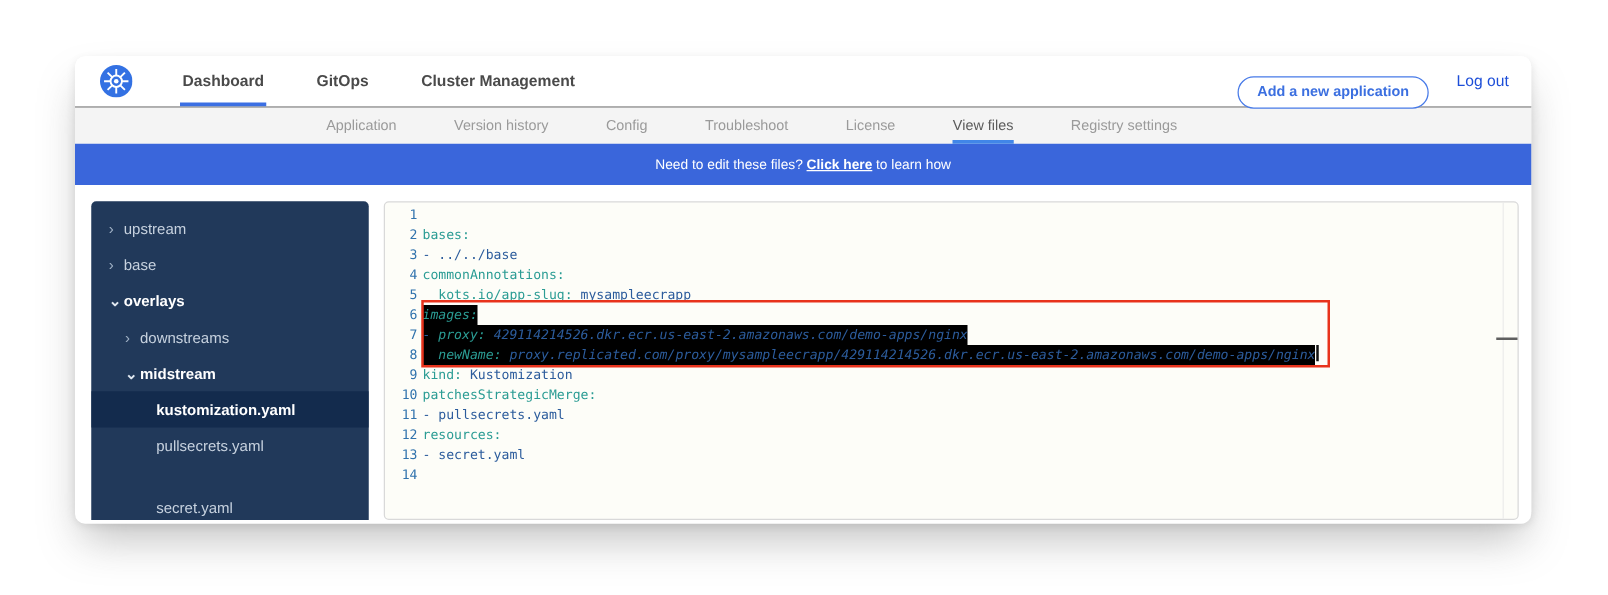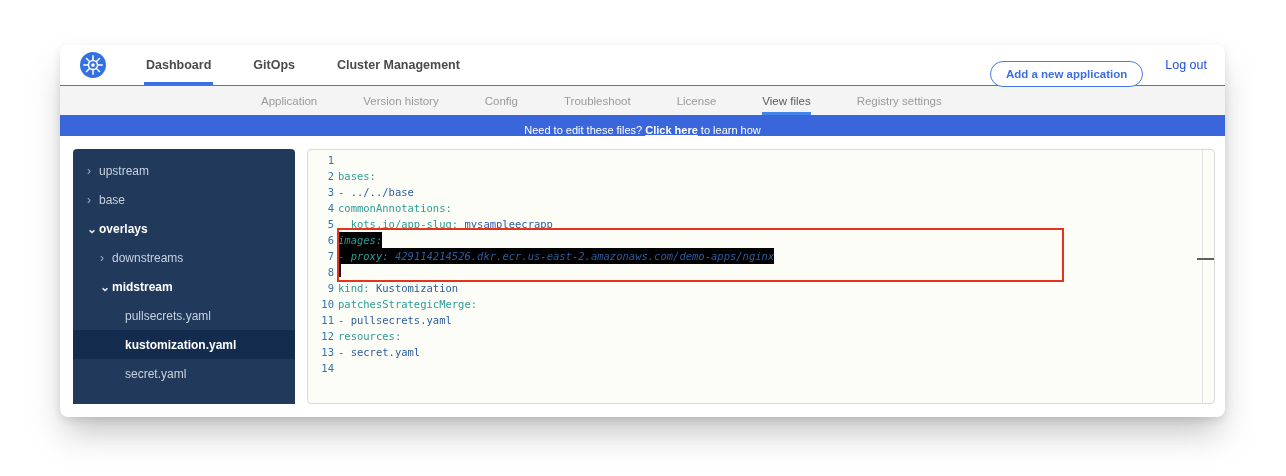--- a/index.html
+++ b/index.html
@@ -27,22 +27,22 @@
   .logout { font-size:12.5px; color:#1d4ed8; cursor:pointer; }
 
   
   .subnav { height:30px; background:#f4f4f4; border-top:1px solid #737373;
             display:flex; align-items:stretch; padding-left:201px; }
   .tab { display:flex; align-items:center; font-size:11.5px; color:#9a9a9a;
          margin-right:46px; cursor:pointer; border-bottom:3px solid transparent; padding-top:3px; }
   .tab.active { color:#5a5a5a; border-bottom-color:#4186e8; }
 
   
-  .banner { height:21px; background:#3a66db; color:#fff; font-size:11px;
-            display:flex; align-items:flex-end; justify-content:center; }
+  .banner { height:33px; background:#3a66db; color:#fff; font-size:11px;
+            display:flex; align-items:center; justify-content:center; }
   .banner a { color:#fff; font-weight:700; text-decoration:underline; cursor:pointer; margin:0 3px; }
 
   
   .content { position:relative; height:271px; background:#fff; border-radius:0 0 8px 8px; }
 
   .tree { position:absolute; left:13px; top:13px; width:222px; height:255px;
           background:#21395a; border-radius:4px 4px 0 0; padding-top:7px; overflow:hidden; }
   .tree-row { display:flex; align-items:center; height:29px; font-size:12px;
               color:#c7d2df; cursor:pointer; white-space:nowrap; }
   .tree-row.bold { color:#fff; font-weight:700; }
@@ -133,44 +133,44 @@
           <span>overlays</span>
         </div>
         <div class="tree-row" style="padding-left: 27px;">
           <span class="tree-caret">›</span>
           <span>downstreams</span>
         </div>
         <div class="tree-row bold" style="padding-left: 27px;">
           <span class="tree-caret">⌄</span>
           <span>midstream</span>
         </div>
-        <div class="tree-row" style="padding-left: 40px;">
-          <span class="tree-caret"></span>
-          <span>pullsecrets.yaml</span>
-        </div>
         <div class="tree-row bold selected" style="padding-left: 40px;">
           <span class="tree-caret"></span>
           <span>kustomization.yaml</span>
         </div>
         <div class="tree-row" style="padding-left: 40px;">
+          <span class="tree-caret"></span>
+          <span>pullsecrets.yaml</span>
+        </div>
+        <div class="tree-row" style="padding-left: 40px; margin-top: 20px;">
           <span class="tree-caret"></span>
           <span>secret.yaml</span>
         </div>
       </aside>
 
     <div class="editor">
       <div class="code" id="code-lines">
           <div class="cl"><span class="gut">1</span></div>
           <div class="cl"><span class="gut">2</span><span><span class="seg-key">bases:</span></span></div>
           <div class="cl"><span class="gut">3</span><span><span class="seg-value">- ../../base</span></span></div>
           <div class="cl"><span class="gut">4</span><span><span class="seg-key">commonAnnotations:</span></span></div>
           <div class="cl"><span class="gut">5</span><span><span class="seg-key">  kots.io/app-slug:</span><span class="seg-value"> mysampleecrapp</span></span></div>
           <div class="cl"><span class="gut">6</span><span class="sel-bg"><span class="seg-key">images:</span></span></div>
           <div class="cl"><span class="gut">7</span><span class="sel-bg"><span class="seg-value">- </span><span class="seg-key">proxy:</span><span class="seg-value"> 429114214526.dkr.ecr.us-east-2.amazonaws.com/demo-apps/nginx</span></span></div>
-          <div class="cl"><span class="gut">8</span><span class="cursor"></span></div>
+          <div class="cl"><span class="gut">8</span><span class="sel-bg"><span class="seg-value">  </span><span class="seg-key">newName:</span><span class="seg-value"> proxy.replicated.com/proxy/mysampleecrapp/429114214526.dkr.ecr.us-east-2.amazonaws.com/demo-apps/nginx</span></span><span class="cursor"></span></div>
           <div class="cl"><span class="gut">9</span><span><span class="seg-key">kind:</span><span class="seg-value"> Kustomization</span></span></div>
           <div class="cl"><span class="gut">10</span><span><span class="seg-key">patchesStrategicMerge:</span></span></div>
           <div class="cl"><span class="gut">11</span><span><span class="seg-value">- pullsecrets.yaml</span></span></div>
           <div class="cl"><span class="gut">12</span><span><span class="seg-key">resources:</span></span></div>
           <div class="cl"><span class="gut">13</span><span><span class="seg-value">- secret.yaml</span></span></div>
           <div class="cl"><span class="gut">14</span><span></span></div>
         </div>
       <div class="red-box"></div>
       <div class="scroll-track"></div>
       <div class="scroll-marker"></div>

